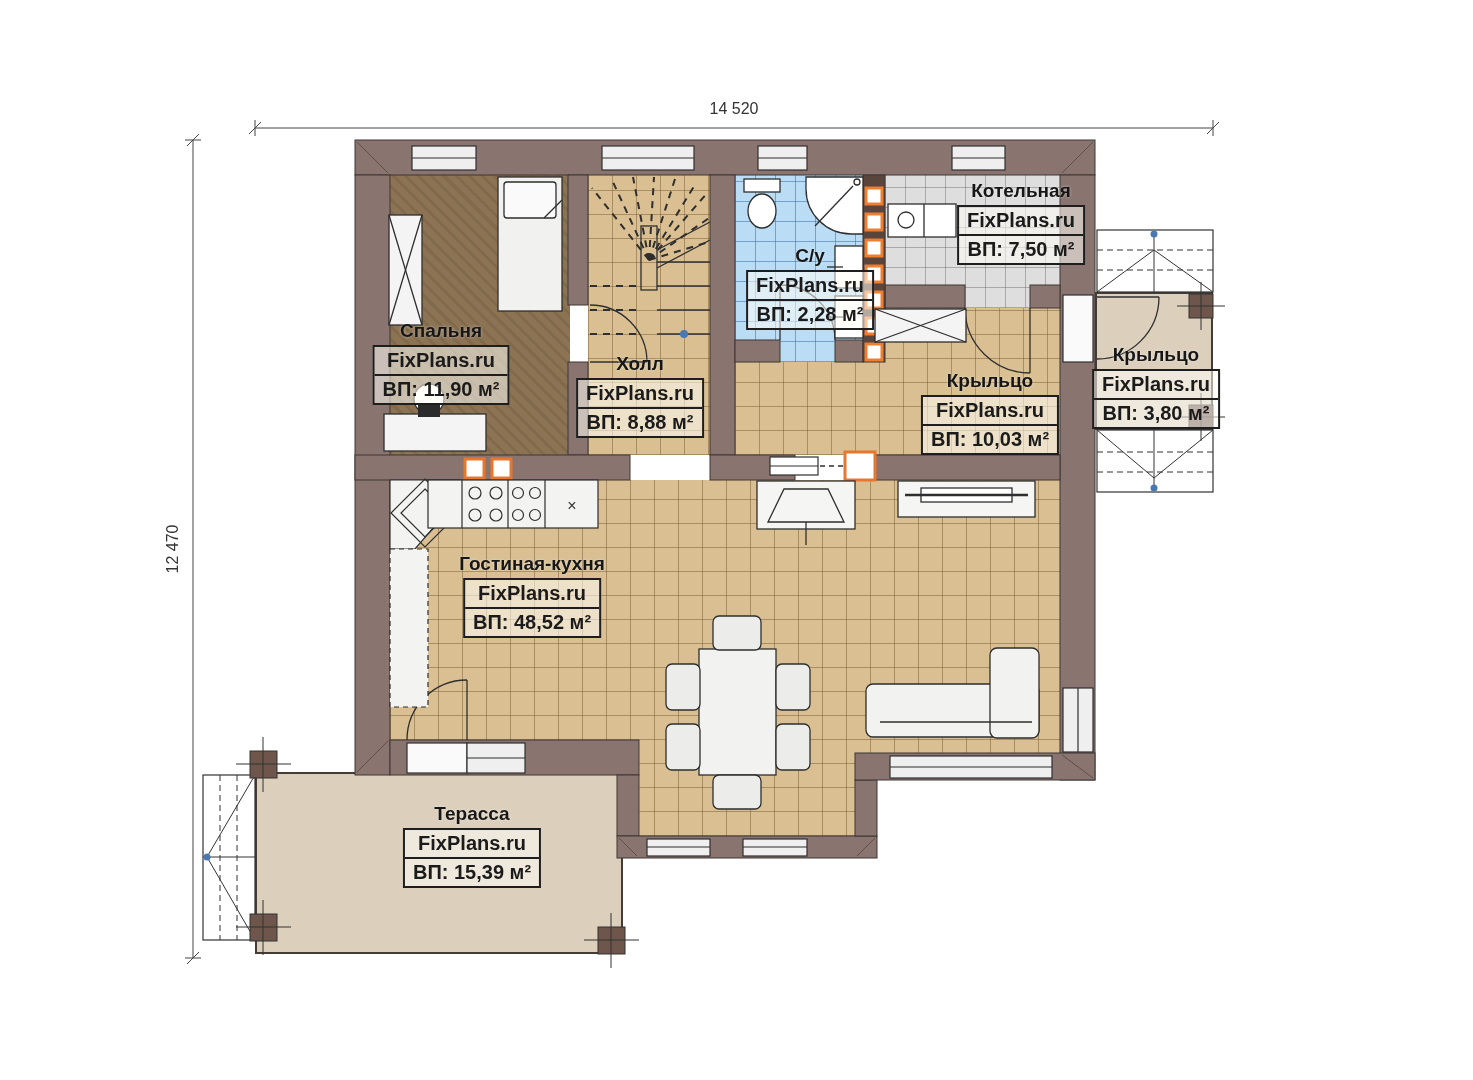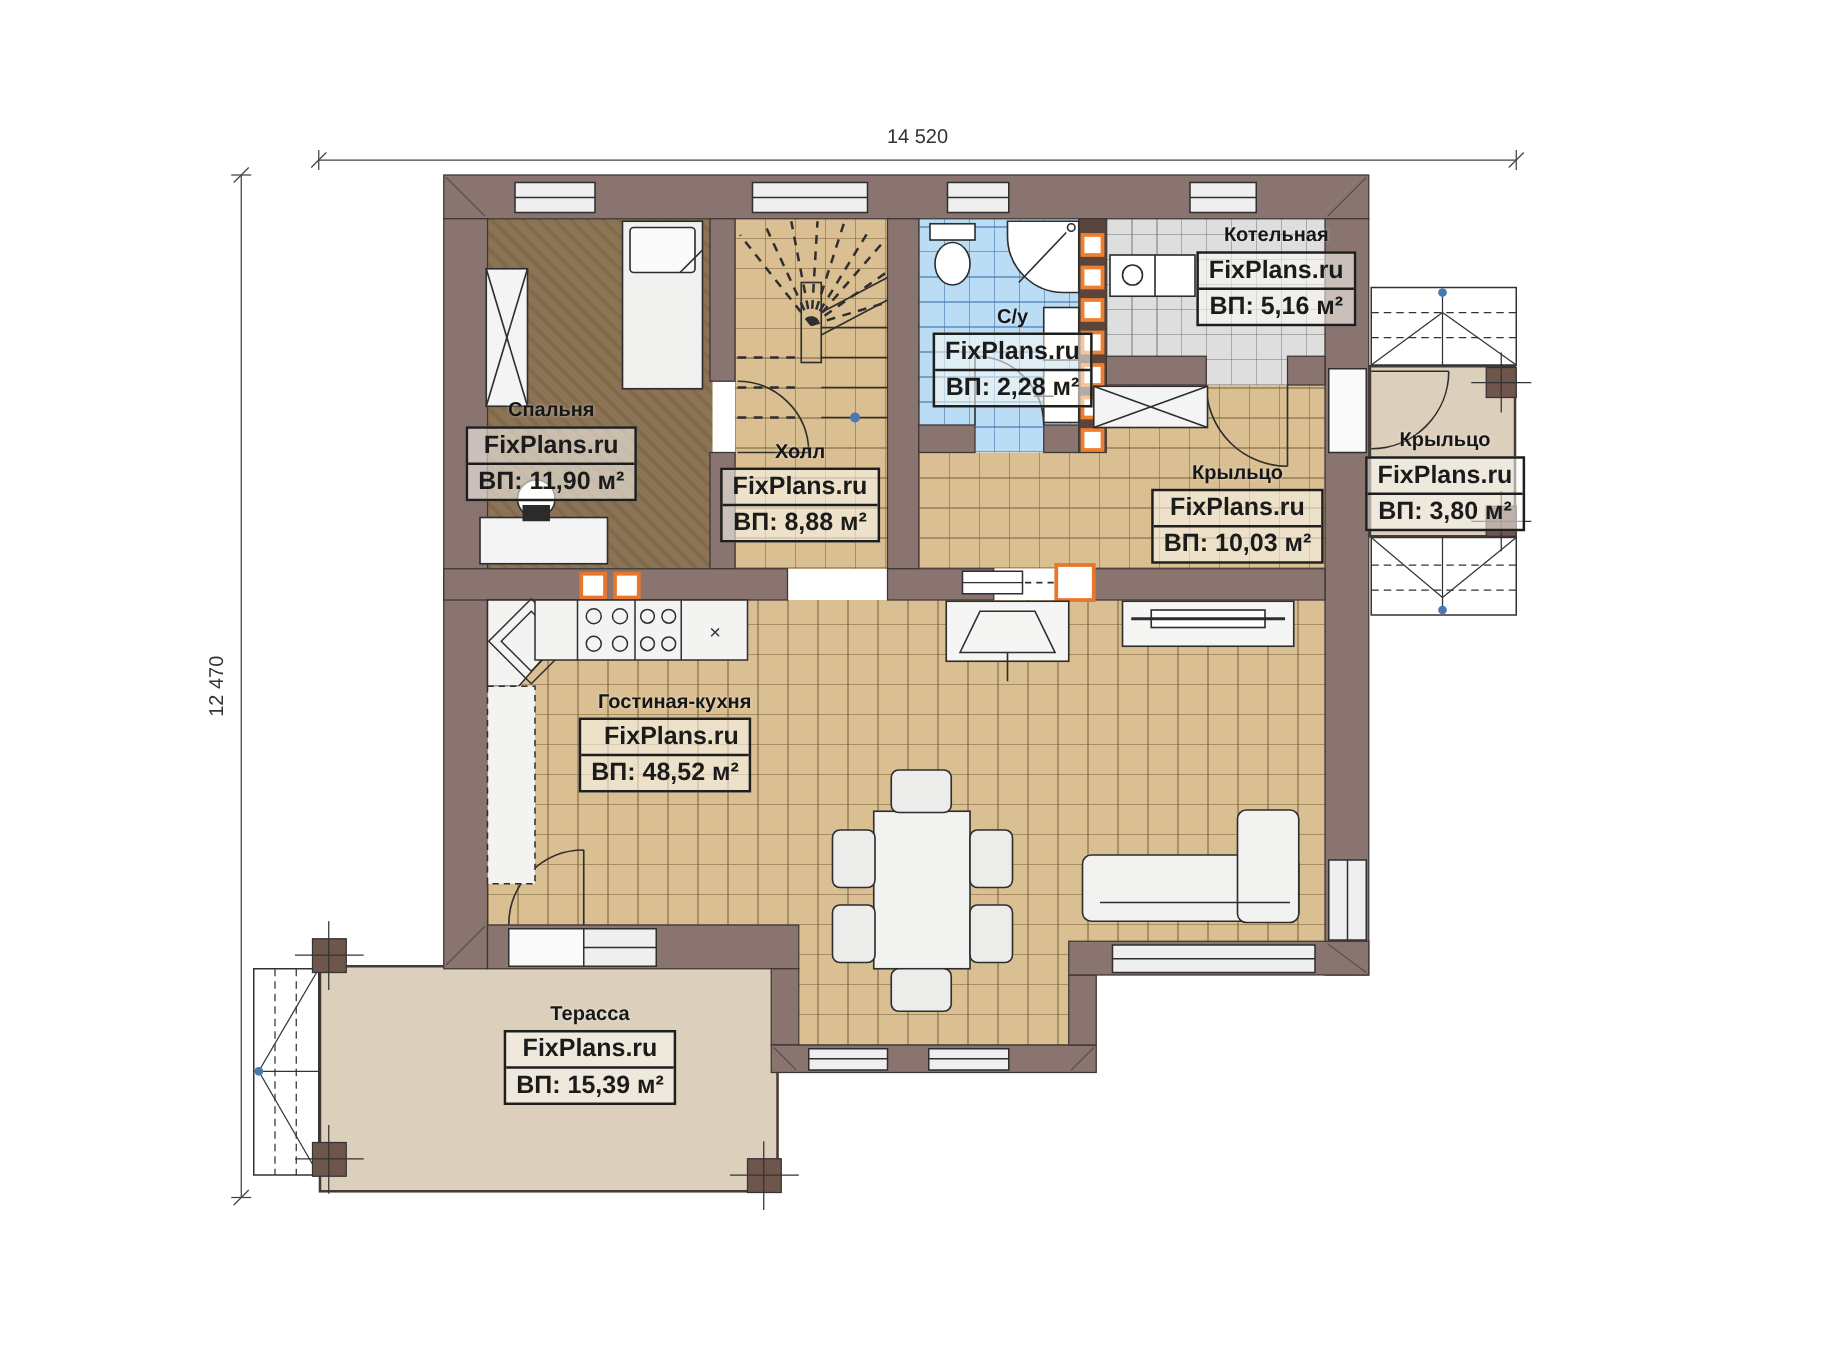--- a/index.html
+++ b/index.html
@@ -13,21 +13,21 @@
       repeating-linear-gradient(0deg, rgba(58,112,170,.55) 0 1px, transparent 1px 20px),
       repeating-linear-gradient(90deg, rgba(58,112,170,.55) 0 1px, transparent 1px 20px);}
   .floor-gray{background-color:#dedede;background-image:
       repeating-linear-gradient(0deg, rgba(105,105,105,.45) 0 1px, transparent 1px 20px),
       repeating-linear-gradient(90deg, rgba(105,105,105,.45) 0 1px, transparent 1px 20px);}
   .floor-brown{background-color:#8b7354;background-image:
       repeating-linear-gradient(45deg, rgba(60,42,20,.12) 0 3px, transparent 3px 9px);}
   .floor-beige{background-color:#dccfbc;border:2px solid #463c37;}
   .overlay{position:absolute;left:0;top:0;width:1473px;height:1080px;}
   .room-label{position:absolute;transform:translateX(-50%);text-align:center;z-index:5;}
-  .room-name{font-size:16px;font-weight:bold;color:#161616;margin-bottom:3px;white-space:nowrap;
+  .room-name{font-size:19px;font-weight:bold;color:#161616;margin-bottom:3px;white-space:nowrap;
              text-shadow:0 0 3px rgba(255,255,255,.5);}
   .label-box{display:inline-block;border:2px solid #1e1e1e;background:rgba(255,253,246,.55);}
   .label-wm,.label-area{padding:2px 8px;font-size:20px;font-weight:600;color:#1b1b1b;white-space:nowrap;}
   .label-area{border-top:2px solid #1e1e1e;}
 </style>
 </head>
 <body>
 
 <div class="canvas">
 
@@ -392,38 +392,38 @@
     <div class="room-name">С/у</div>
     <div class="label-box">
       <div class="label-wm">FixPlans.ru</div>
       <div class="label-area">ВП: 2,28 м²</div>
     </div>
   </div>
   <div class="room-label" style="left:1021px;top:180px;">
     <div class="room-name">Котельная</div>
     <div class="label-box">
       <div class="label-wm">FixPlans.ru</div>
-      <div class="label-area">ВП: 5,16 м²</div>
+      <div class="label-area">ВП: 7,50 м²</div>
     </div>
   </div>
   <div class="room-label" style="left:990px;top:370px;">
     <div class="room-name">Крыльцо</div>
     <div class="label-box">
       <div class="label-wm">FixPlans.ru</div>
       <div class="label-area">ВП: 10,03 м²</div>
     </div>
   </div>
   <div class="room-label" style="left:1156px;top:344px;">
     <div class="room-name">Крыльцо</div>
     <div class="label-box">
       <div class="label-wm">FixPlans.ru</div>
       <div class="label-area">ВП: 3,80 м²</div>
     </div>
   </div>
-  <div class="room-label" style="left:532px;top:553px;text-align:right;">
+  <div class="room-label" style="left:532px;top:553px;">
     <div class="room-name">Гостиная-кухня</div>
     <div class="label-box">
       <div class="label-wm">FixPlans.ru</div>
       <div class="label-area">ВП: 48,52 м²</div>
     </div>
   </div>
   <div class="room-label" style="left:472px;top:803px;">
     <div class="room-name">Терасса</div>
     <div class="label-box">
       <div class="label-wm">FixPlans.ru</div>

